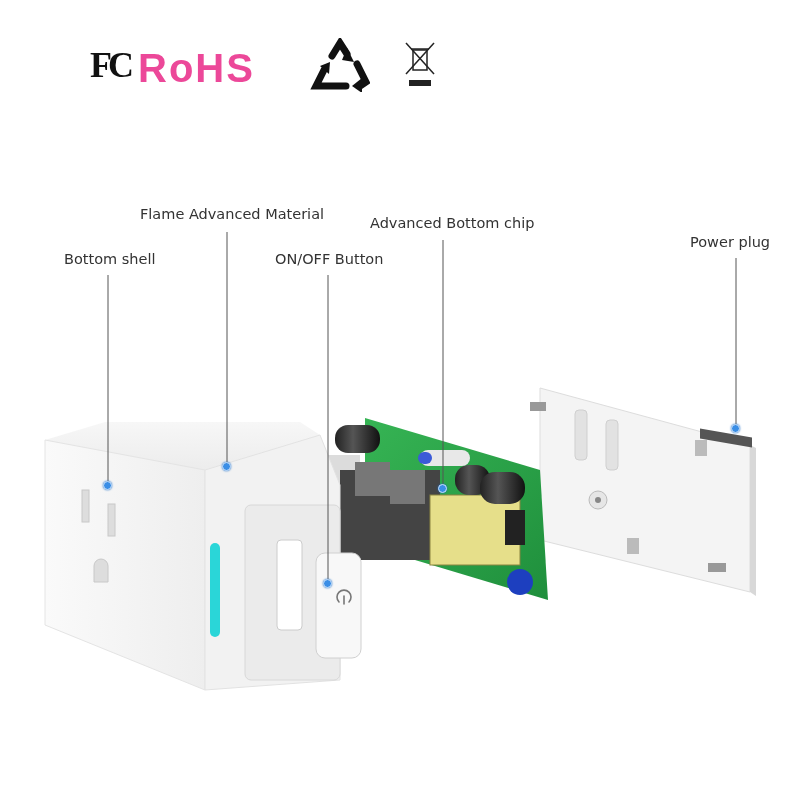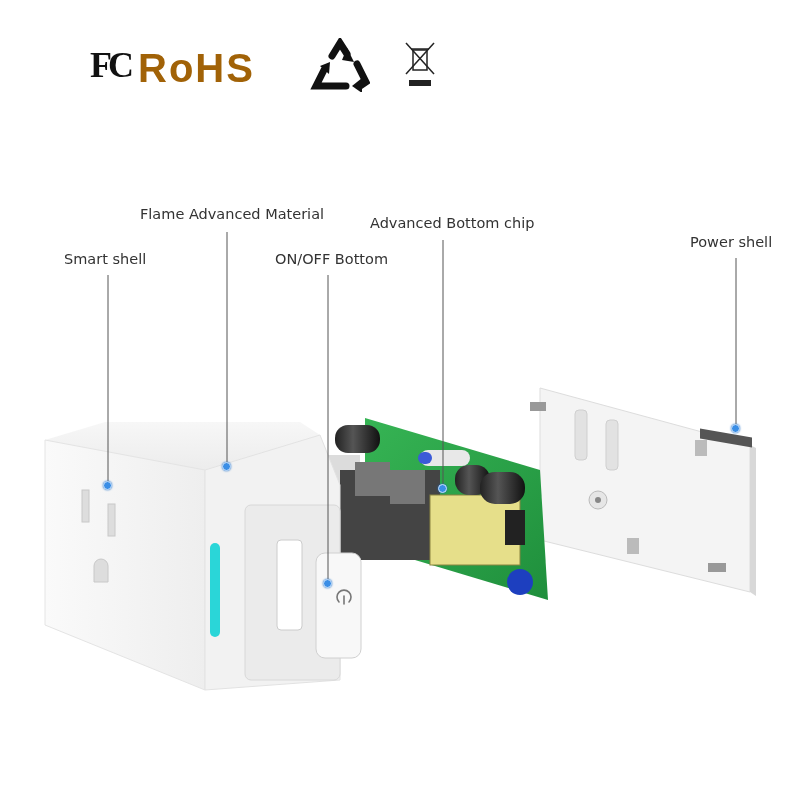--- a/index.html
+++ b/index.html
@@ -1,19 +1,19 @@
 <!DOCTYPE html>
 <html><head>
 <meta charset="utf-8">
 <style>
   html,body{margin:0;padding:0;background:#fff;}
   body{width:800px;height:800px;position:relative;overflow:hidden;font-family:"DejaVu Sans","Liberation Sans",sans-serif;}
   .abs{position:absolute;}
   .cert-fc{left:50px;top:44px;font-family:Liberation Serif, serif;font-weight:bold;font-size:36px;letter-spacing:-4px;color:#111;margin-left:40px;}
-  .cert-rohs{left:138px;top:46px;font-family:"Liberation Sans",sans-serif;font-weight:900;font-size:40px;letter-spacing:2px;color:#a16207;}
+  .cert-rohs{left:138px;top:46px;font-family:"Liberation Sans",sans-serif;font-weight:900;font-size:40px;letter-spacing:2px;color:#ec4899;}
   .label{font-size:14.5px;color:#333;white-space:nowrap;}
   .dot{width:7px;height:7px;border-radius:50%;background:#3a8ee6;border:1.5px solid #cfe4fb;box-shadow:0 0 2px #1e6ec8;}
 </style>
 </head>
 <body>
 
 <div class="abs cert-fc">FC</div>
 <div class="abs cert-rohs">RoHS</div>
 <svg class="abs" style="left:310px;top:38px" width="60" height="54" viewBox="0 0 60 54">
   <g fill="none" stroke="#111" stroke-width="7" stroke-linecap="round">
@@ -28,25 +28,25 @@
 <svg class="abs" style="left:404px;top:40px" width="32" height="50" viewBox="0 0 32 50">
   <g fill="none" stroke="#222" stroke-width="1.5">
     <rect x="9" y="10" width="14" height="20"></rect>
     <line x1="7" y1="9" x2="25" y2="9"></line>
     <line x1="2" y1="3" x2="30" y2="34"></line>
     <line x1="30" y1="3" x2="2" y2="34"></line>
   </g>
   <rect x="5" y="40" width="22" height="6" fill="#222"></rect>
 </svg>
 
-<div class="abs label" style="left:64px;top:251px">Smart shell</div>
+<div class="abs label" style="left:64px;top:251px">Bottom shell</div>
 <div class="abs label" style="left:140px;top:206px">Flame Advanced Material</div>
-<div class="abs label" style="left:275px;top:251px">ON/OFF Bottom</div>
+<div class="abs label" style="left:275px;top:251px">ON/OFF Button</div>
 <div class="abs label" style="left:370px;top:215px">Advanced Bottom chip</div>
-<div class="abs label" style="left:690px;top:234px">Power shell</div>
+<div class="abs label" style="left:690px;top:234px">Power plug</div>
 
 <svg class="abs" style="left:0;top:0" width="800" height="800" viewBox="0 0 800 800">
   <defs>
     <linearGradient id="shellTop" x1="0" y1="0" x2="0" y2="1">
       <stop offset="0" stop-color="#f7f7f7"></stop>
         <stop offset="1" stop-color="#ececec"></stop>
     </linearGradient>
     <linearGradient id="shellFront" x1="0" y1="0" x2="1" y2="0">
       <stop offset="0" stop-color="#fafafa"></stop>
         <stop offset="1" stop-color="#eeeeee"></stop>

